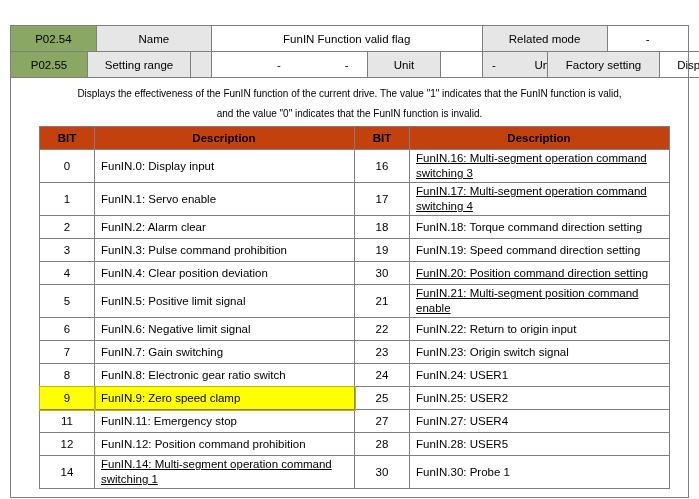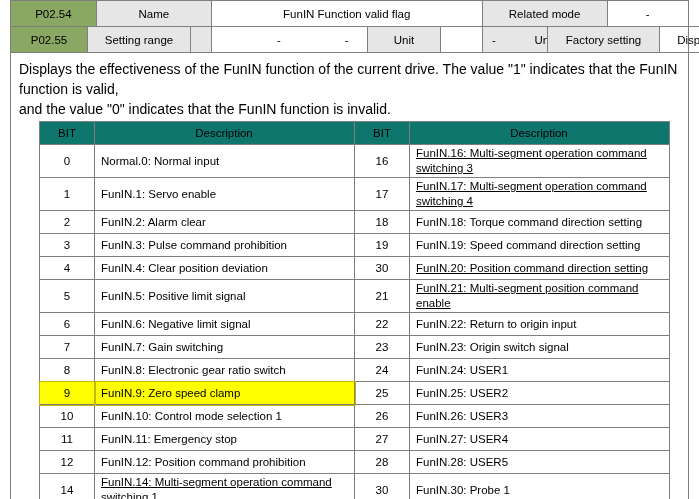--- a/index.html
+++ b/index.html
@@ -13,21 +13,21 @@
     font-family: "Liberation Sans", sans-serif;
     font-size: 11.5px;
     color: #000000;
     overflow: hidden;
   }
   .page {
     position: relative;
     width: 699px;
     height: 499px;
     box-sizing: border-box;
-    padding: 0 10px 0 10px;
+    padding: 25px 10px 0 10px;
   }
 
   table {
     border-collapse: collapse;
   }
 
   
   .hdr {
     width: 679px;
     table-layout: fixed;
@@ -52,40 +52,41 @@
   .desc-wrap {
     width: 679px;
     border-left: 1px solid #7f7f7f;
     border-right: 1px solid #7f7f7f;
     border-bottom: 1px solid #7f7f7f;
     box-sizing: border-box;
     padding: 6px 8px 8px 8px;
   }
   .desc-line {
     line-height: 20px;
-    font-size: 14px;
+    font-size: 10px;
+    text-align: center;
   }
 
   
   .bit-table-holder {
     width: 679px;
     box-sizing: border-box;
     padding: 2px 0 0 20px;
   }
   .bits {
     width: 620px;
     table-layout: fixed;
   }
   .bits th, .bits td {
     border: 1px solid #7f7f7f;
     vertical-align: middle;
   }
   .bits th {
-    background: #0f766e;
-    font-weight: normal;
+    background: #c2410c;
+    font-weight: bold;
     height: 20px;
     font-size: 11.5px;
   }
   .c-bit {
     width: 52px;
     text-align: center;
   }
   .c-desc {
     width: 258px;
     text-align: left;
@@ -158,21 +159,21 @@
           <tr>
             <th class="c-bit">BIT</th>
             <th class="c-desc" style="text-align:center;padding-left:0">Description</th>
             <th class="c-bit">BIT</th>
             <th class="c-desc" style="text-align:center;padding-left:0">Description</th>
           </tr>
         </thead>
         <tbody>
             <tr>
               <td class="c-bit">0</td>
-              <td class="c-desc">Normal.0:  Normal input</td>
+              <td class="c-desc">FunIN.0:  Display input</td>
               <td class="c-bit">16</td>
               <td class="c-desc two-line">FunIN.16:  Multi-segment operation command switching 3</td>
             </tr>
             <tr>
               <td class="c-bit">1</td>
               <td class="c-desc">FunIN.1:  Servo enable</td>
               <td class="c-bit">17</td>
               <td class="c-desc two-line">FunIN.17:  Multi-segment operation command switching 4</td>
             </tr>
             <tr>
@@ -215,26 +216,20 @@
               <td class="c-bit">8</td>
               <td class="c-desc">FunIN.8:  Electronic gear ratio switch</td>
               <td class="c-bit">24</td>
               <td class="c-desc">FunIN.24:  USER1</td>
             </tr>
             <tr>
               <td class="c-bit hl">9</td>
               <td class="c-desc hl">FunIN.9:  Zero speed clamp</td>
               <td class="c-bit">25</td>
               <td class="c-desc">FunIN.25:  USER2</td>
-            </tr>
-            <tr>
-              <td class="c-bit">10</td>
-              <td class="c-desc">FunIN.10:  Control mode selection 1</td>
-              <td class="c-bit">26</td>
-              <td class="c-desc">FunIN.26:  USER3</td>
             </tr>
             <tr>
               <td class="c-bit">11</td>
               <td class="c-desc">FunIN.11:  Emergency stop</td>
               <td class="c-bit">27</td>
               <td class="c-desc">FunIN.27:  USER4</td>
             </tr>
             <tr>
               <td class="c-bit">12</td>
               <td class="c-desc">FunIN.12:  Position command prohibition</td>

